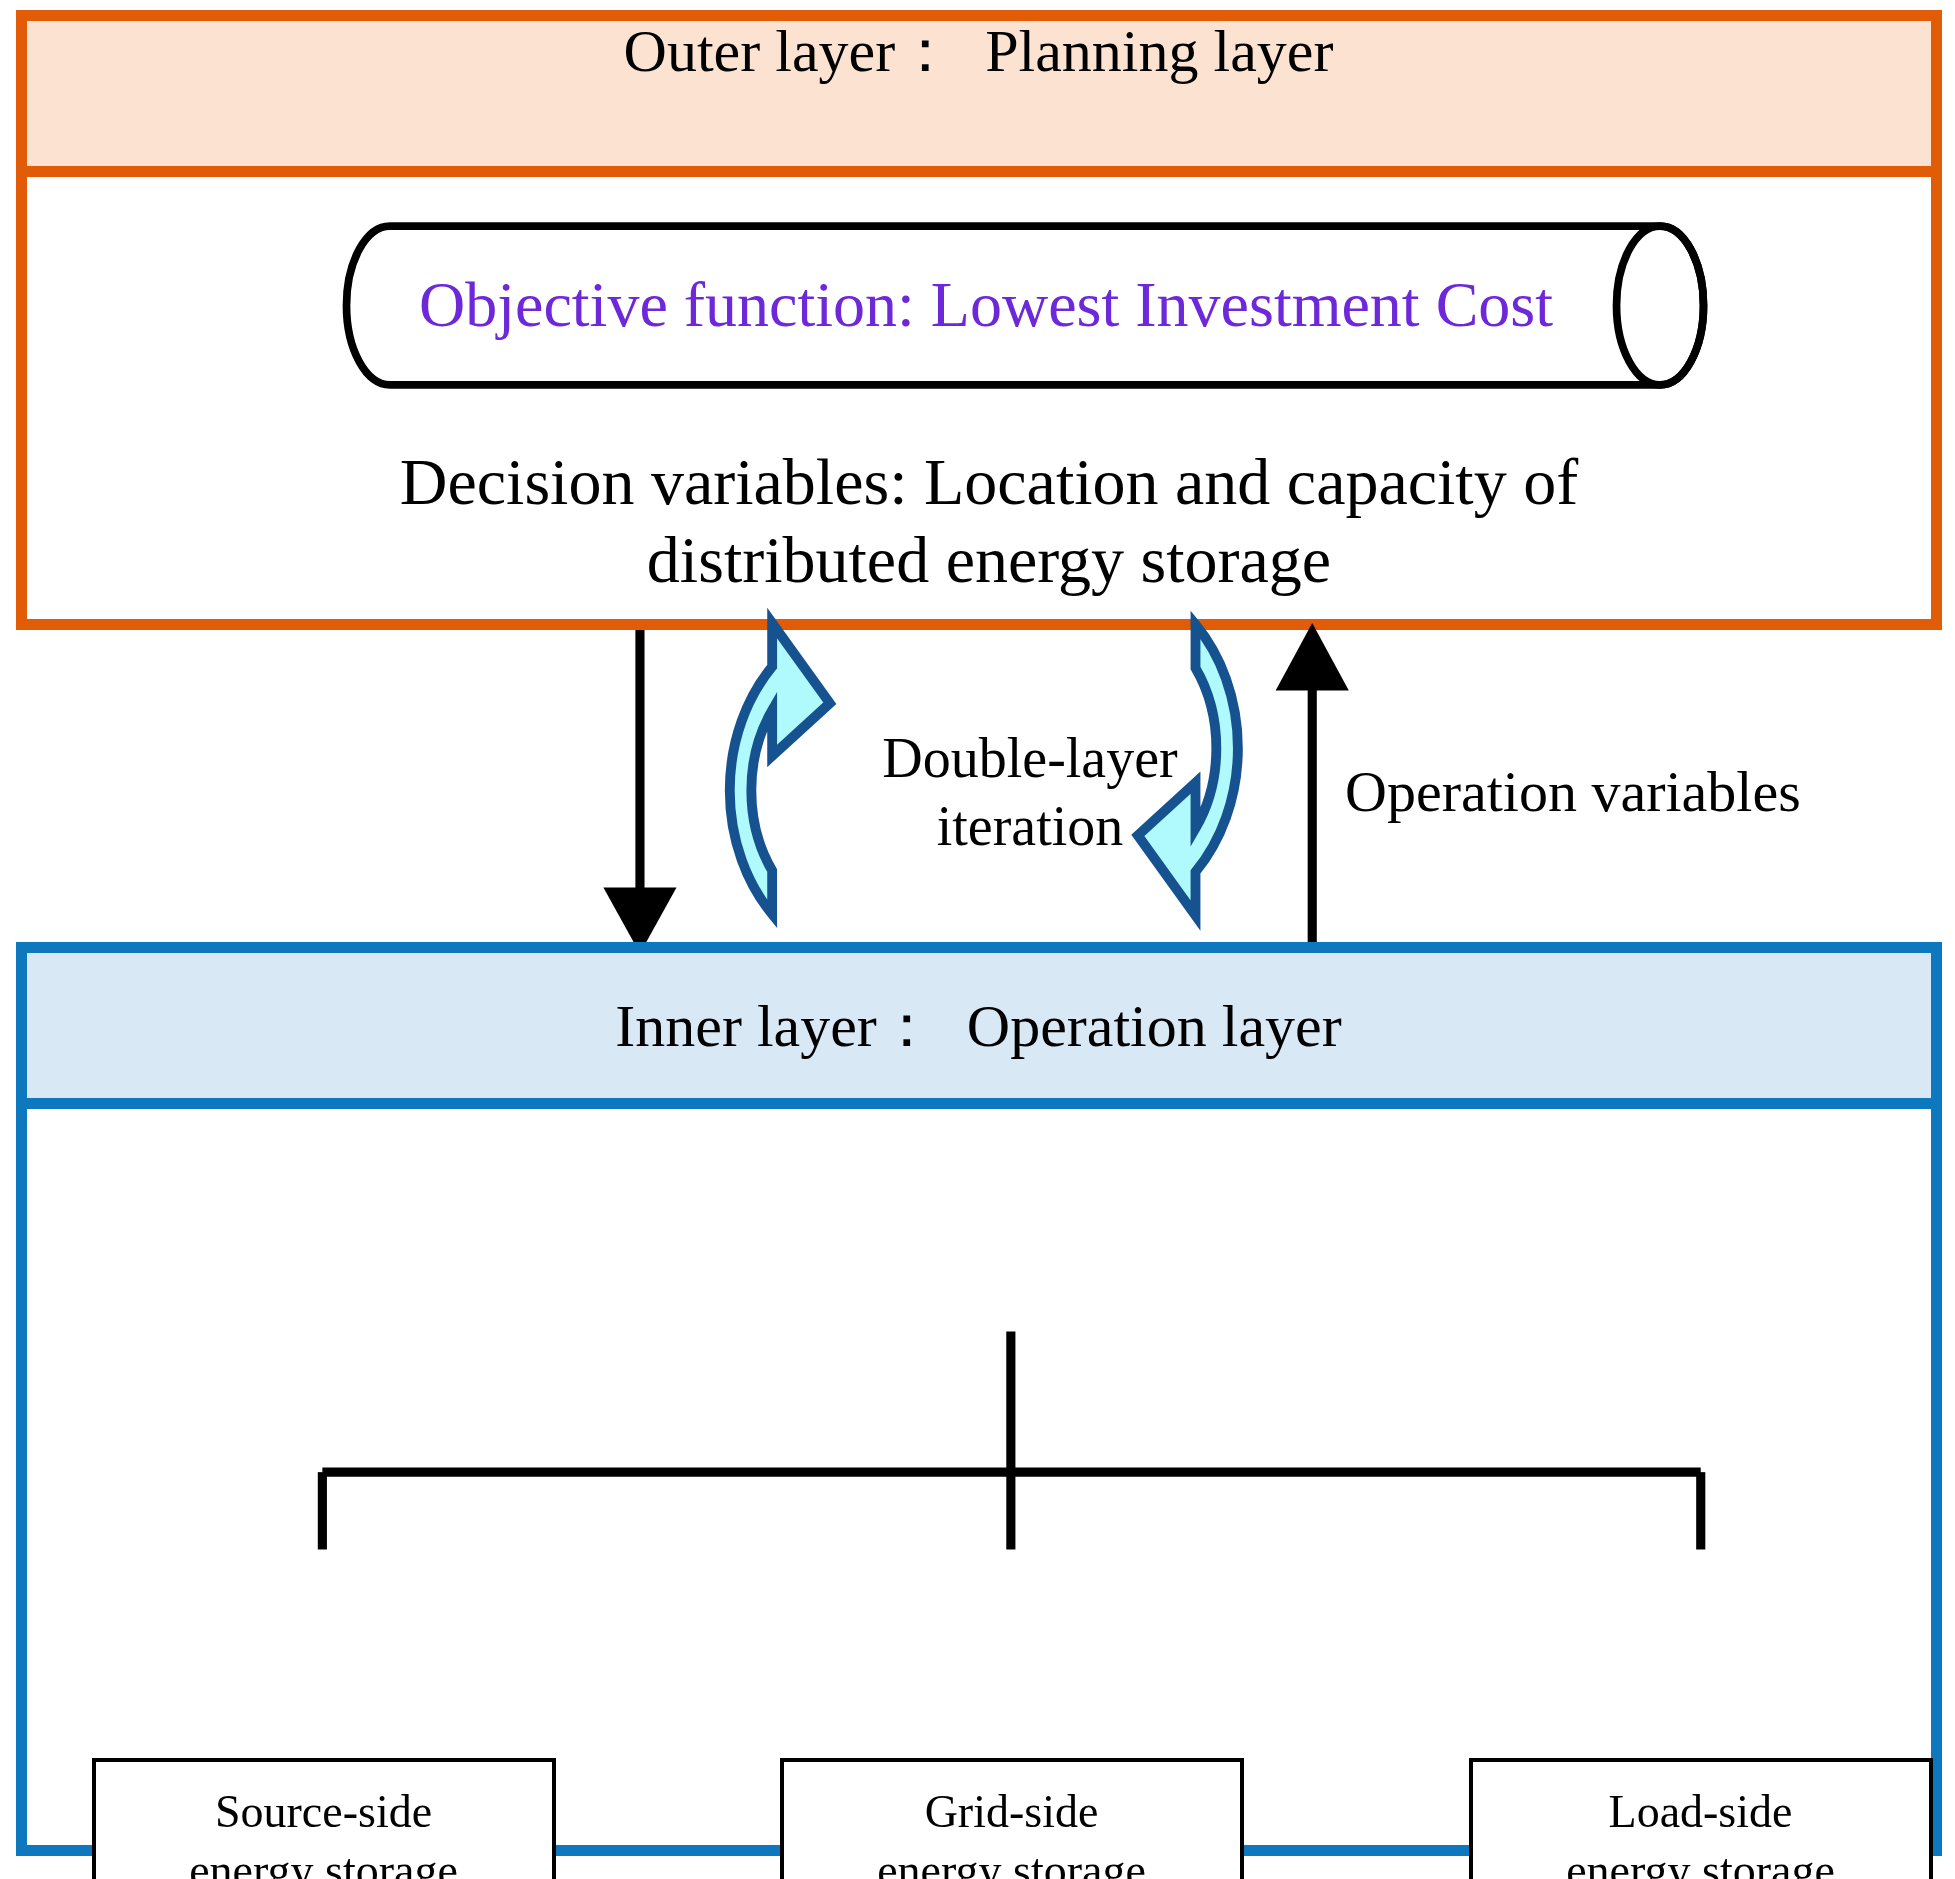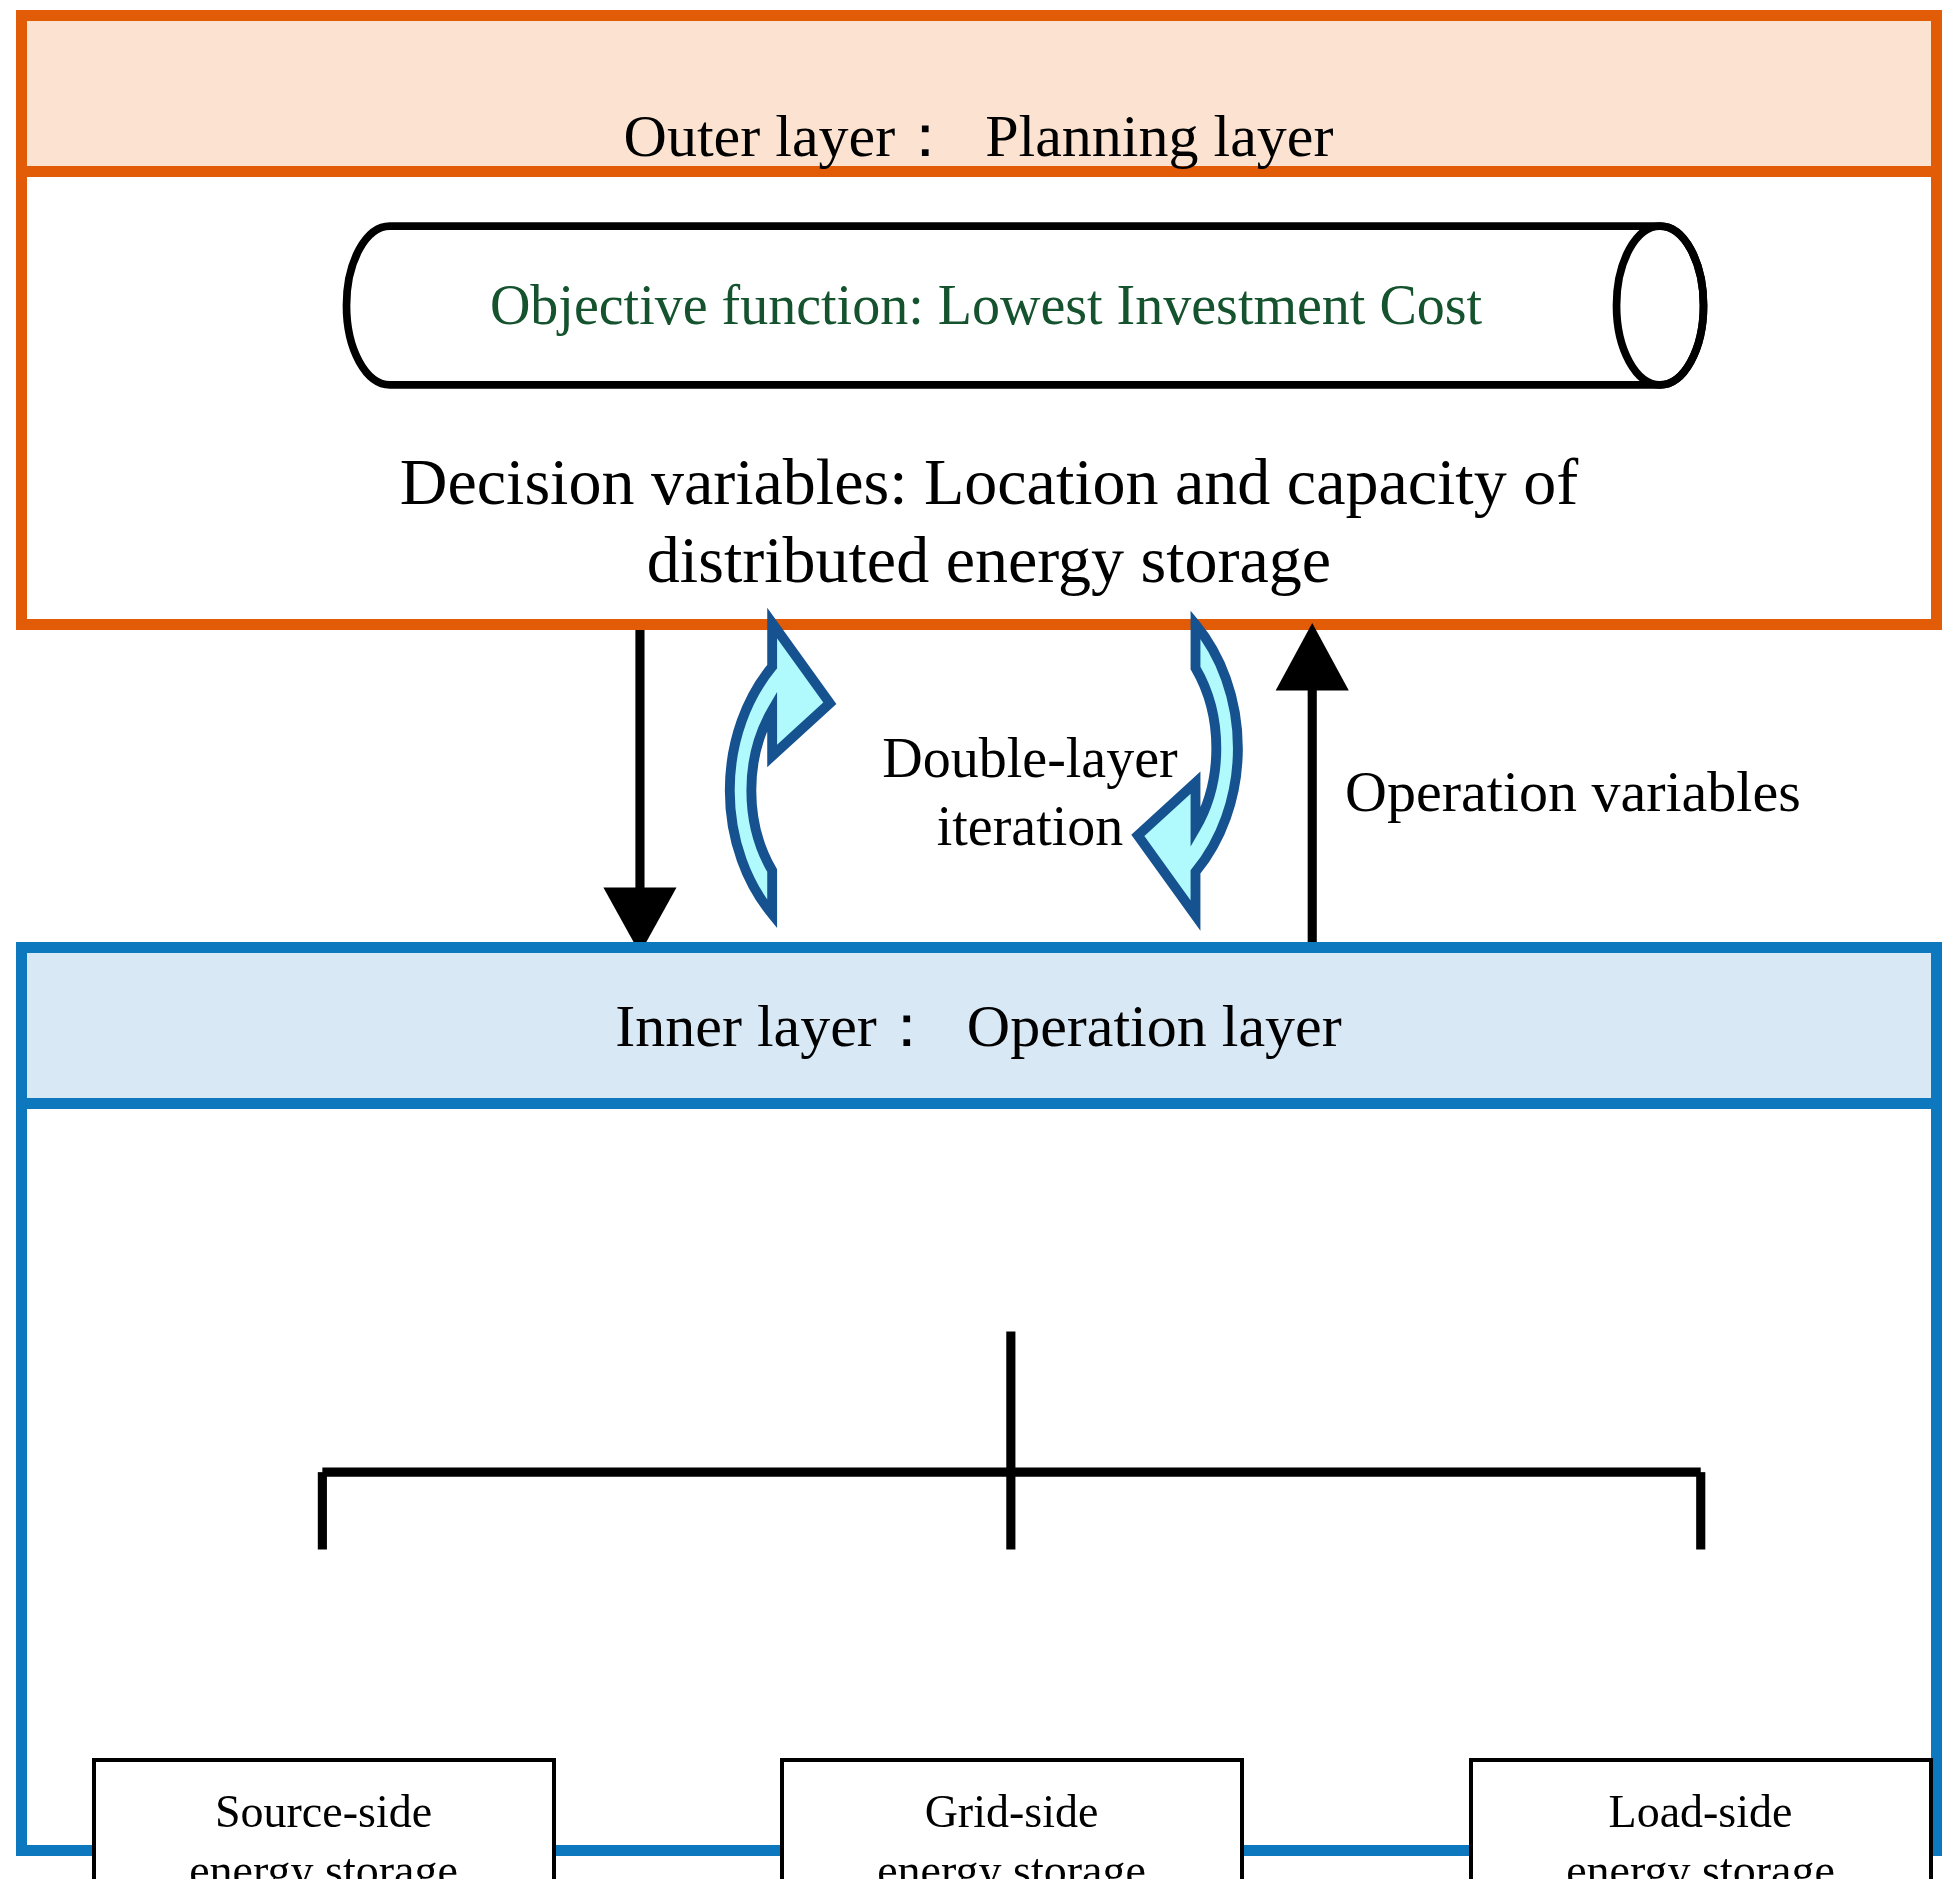--- a/index.html
+++ b/index.html
@@ -14,21 +14,21 @@
   
   .panel{position:absolute;box-sizing:border-box;background:#ffffff;}
   #outer-panel{
     left:15.5px;top:9.8px;width:1926px;height:620px;
     border:11.3px solid #E25B06;
   }
   #outer-header{
     position:absolute;left:0;top:0;width:100%;height:156px;
     background:#FCE3D1;border-bottom:11.3px solid #E25B06;
     box-sizing:border-box;
-    display:flex;align-items:flex-end;justify-content:center;font-family:Liberation Serif, serif;
+    display:flex;align-items:flex-start;justify-content:center;font-family:Liberation Serif, serif;
   }
   #inner-panel{
     left:15.5px;top:942px;width:1926px;height:914px;
     border:11.3px solid #0E78BE;
   }
   #inner-header{
     position:absolute;left:0;top:0;width:100%;height:156px;
     background:#D8E8F5;border-bottom:11.3px solid #0E78BE;
     box-sizing:border-box;
     display:flex;align-items:center;justify-content:center;
@@ -36,21 +36,21 @@
   .layer-title{
     font-size:60px;line-height:1;color:#000;white-space:pre;
   }
 
   
   .cylinder{position:absolute;}
   .cylinder svg{position:absolute;left:0;top:0;}
   .cyl-label{
     position:absolute;left:0;top:0;width:100%;height:100%;
     display:flex;align-items:center;justify-content:center;
-    font-size:56px;color:#14532d;white-space:nowrap;
+    font-size:64px;color:#6d28d9;white-space:nowrap;
     padding-right:77px;box-sizing:border-box;
   }
 
   
   .freetext{
     position:absolute;text-align:center;color:#000;
     font-size:66px;line-height:1.18;white-space:pre-line;
   }
 
   

